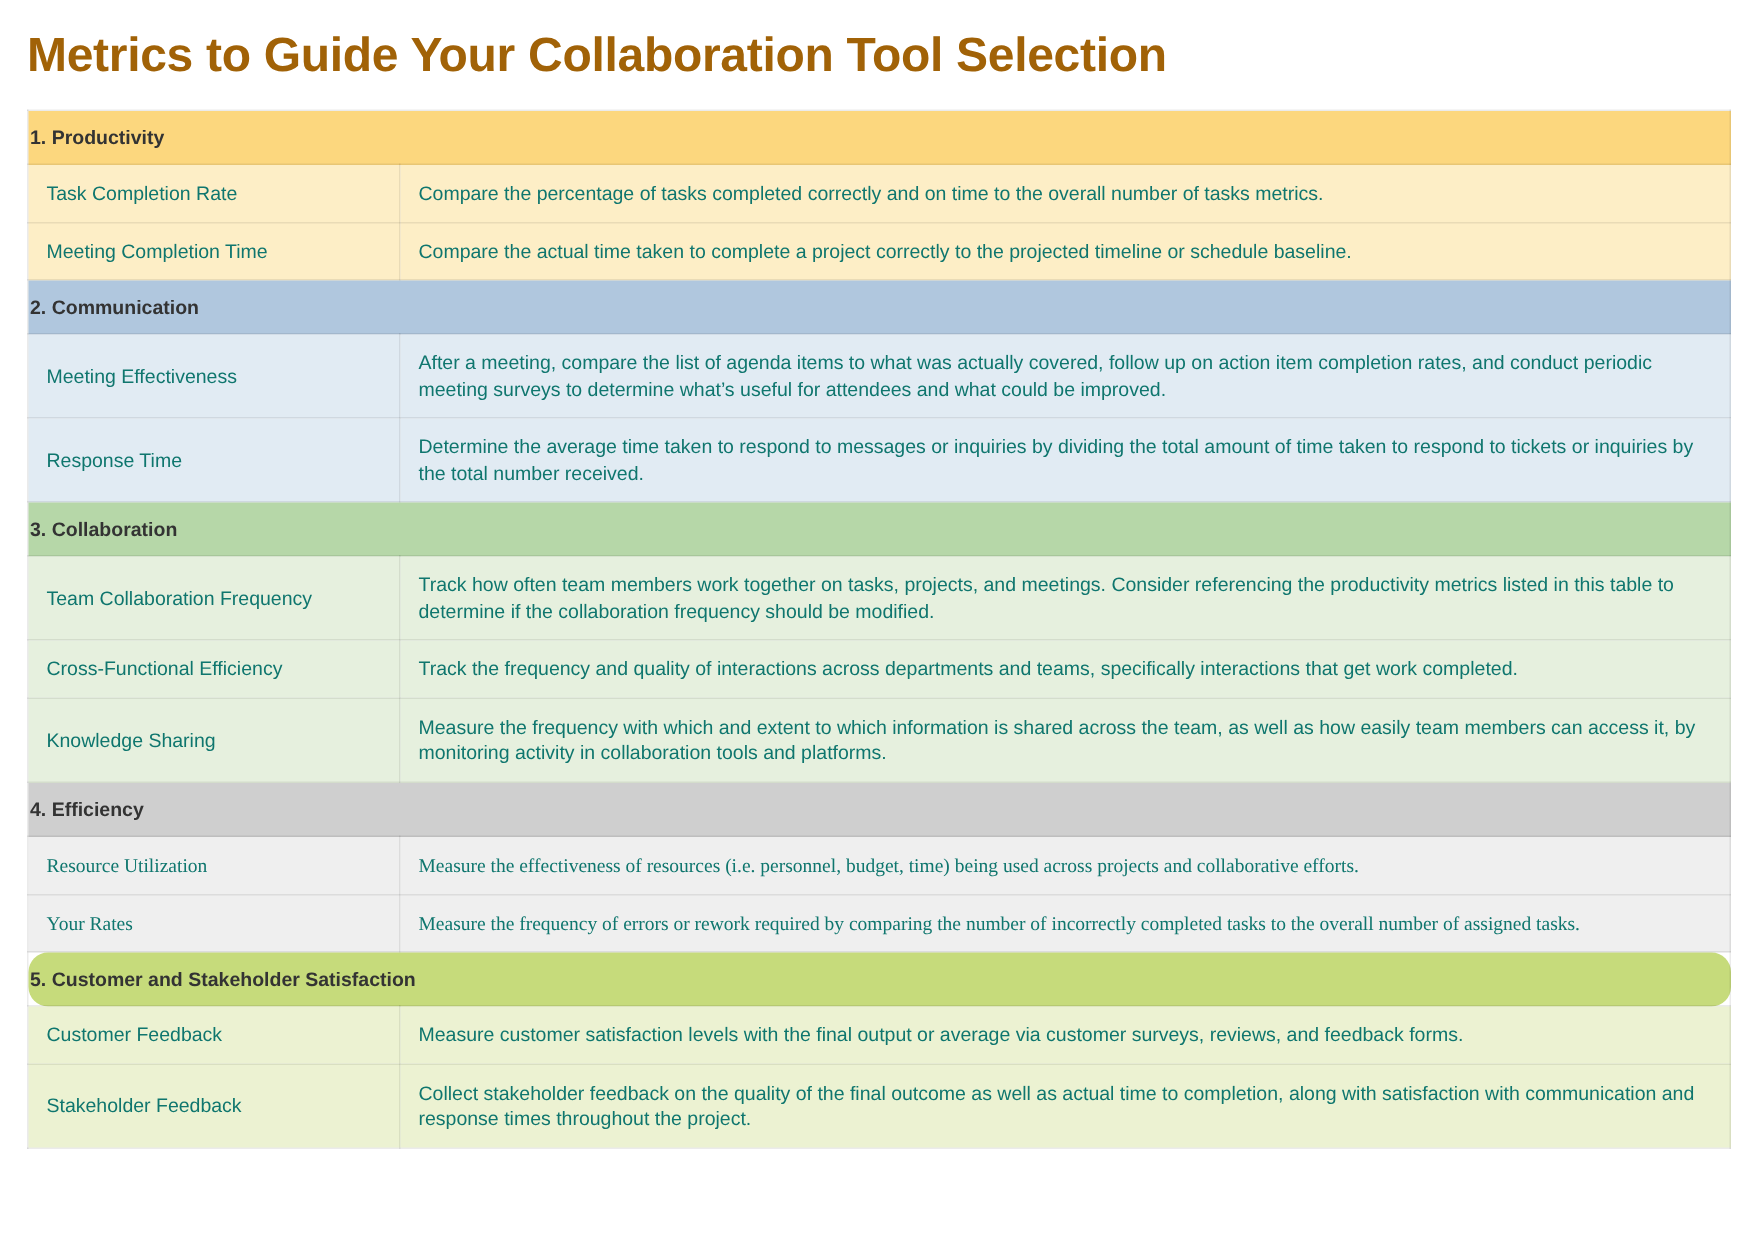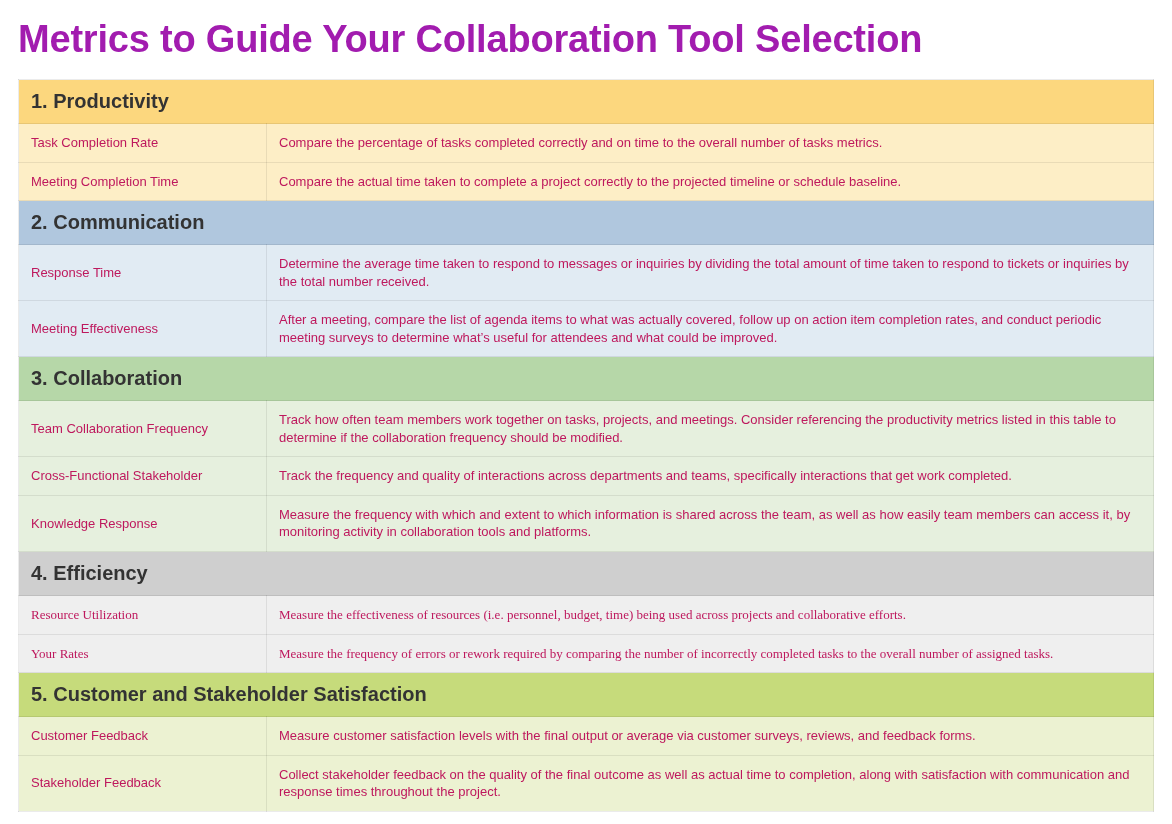--- a/index.html
+++ b/index.html
@@ -5,58 +5,58 @@
   * { box-sizing: border-box; }
   body {
     margin: 0;
     padding: 18px 18px 24px 18px;
     font-family: "Century Gothic", "Segoe UI", Arial, sans-serif;
     background: #fff;
     color: #333;
     width: 1172px;
   }
   h1 {
-    color: #a21caf;
-    font-size: 38px;
+    color: #a16207;
+    font-size: 32px;
     font-weight: 700;
     margin: 0 0 18px 0;
     letter-spacing: -0.2px;
   }
   .tbl {
     width: 100%;
     border-collapse: collapse;
     table-layout: fixed;
   }
   .cat td {
     font-weight: 700;
-    font-size: 20px;
+    font-size: 13px;
     color: #333;
-    padding: 10px 12px;
+    padding: 10px 1px;
     border: 1px solid rgba(0,0,0,0.08);
   }
   .row td {
     font-size: 13px;
-    color: #be185d;
+    color: #0f766e;
     padding: 10px 12px;
     vertical-align: middle;
     border: 1px solid rgba(0,0,0,0.08);
     line-height: 1.35;
   }
   .col-name { width: 248px; }
   .col-desc { }
   
   .c1-h { background: #fcd77e; }
   .c1-r { background: #fdeec6; }
   .c2-h { background: #b0c7de; }
   .c2-r { background: #e1ebf3; }
   .c3-h { background: #b6d7a8; }
   .c3-r { background: #e6f0de; }
   .c4-h { background: #cfcfcf; }
   .c4-r { background: #efefef; font-family: Liberation Serif, serif; }
-  .c5-h { background: #c6db7b; }
+  .c5-h { background: #c6db7b; border-radius: 13px; }
   .c5-r { background: #ecf2d2; margin-left: 48px; }
 </style>
 </head>
 <body>
 
 <h1>Metrics to Guide Your Collaboration Tool Selection</h1>
 
 <table class="tbl">
   <colgroup>
     <col class="col-name">
@@ -71,40 +71,40 @@
         <td class="c1-r">Compare the percentage of tasks completed correctly and on time to the overall number of tasks metrics.</td>
       </tr>
       <tr class="row">
         <td class="c1-r">Meeting Completion Time</td>
         <td class="c1-r">Compare the actual time taken to complete a project correctly to the projected timeline or schedule baseline.</td>
       </tr>
       <tr class="cat">
         <td colspan="2" class="c2-h">2. Communication</td>
       </tr>
       <tr class="row">
+        <td class="c2-r">Meeting Effectiveness</td>
+        <td class="c2-r">After a meeting, compare the list of agenda items to what was actually covered, follow up on action item completion rates, and conduct periodic meeting surveys to determine what’s useful for attendees and what could be improved.</td>
+      </tr>
+      <tr class="row">
         <td class="c2-r">Response Time</td>
         <td class="c2-r">Determine the average time taken to respond to messages or inquiries by dividing the total amount of time taken to respond to tickets or inquiries by the total number received.</td>
-      </tr>
-      <tr class="row">
-        <td class="c2-r">Meeting Effectiveness</td>
-        <td class="c2-r">After a meeting, compare the list of agenda items to what was actually covered, follow up on action item completion rates, and conduct periodic meeting surveys to determine what’s useful for attendees and what could be improved.</td>
       </tr>
       <tr class="cat">
         <td colspan="2" class="c3-h">3. Collaboration</td>
       </tr>
       <tr class="row">
         <td class="c3-r">Team Collaboration Frequency</td>
         <td class="c3-r">Track how often team members work together on tasks, projects, and meetings. Consider referencing the productivity metrics listed in this table to determine if the collaboration frequency should be modified.</td>
       </tr>
       <tr class="row">
-        <td class="c3-r">Cross-Functional Stakeholder</td>
+        <td class="c3-r">Cross-Functional Efficiency</td>
         <td class="c3-r">Track the frequency and quality of interactions across departments and teams, specifically interactions that get work completed.</td>
       </tr>
       <tr class="row">
-        <td class="c3-r">Knowledge Response</td>
+        <td class="c3-r">Knowledge Sharing</td>
         <td class="c3-r">Measure the frequency with which and extent to which information is shared across the team, as well as how easily team members can access it, by monitoring activity in collaboration tools and platforms.</td>
       </tr>
       <tr class="cat">
         <td colspan="2" class="c4-h">4. Efficiency</td>
       </tr>
       <tr class="row">
         <td class="c4-r">Resource Utilization</td>
         <td class="c4-r">Measure the effectiveness of resources (i.e. personnel, budget, time) being used across projects and collaborative efforts.</td>
       </tr>
       <tr class="row">

